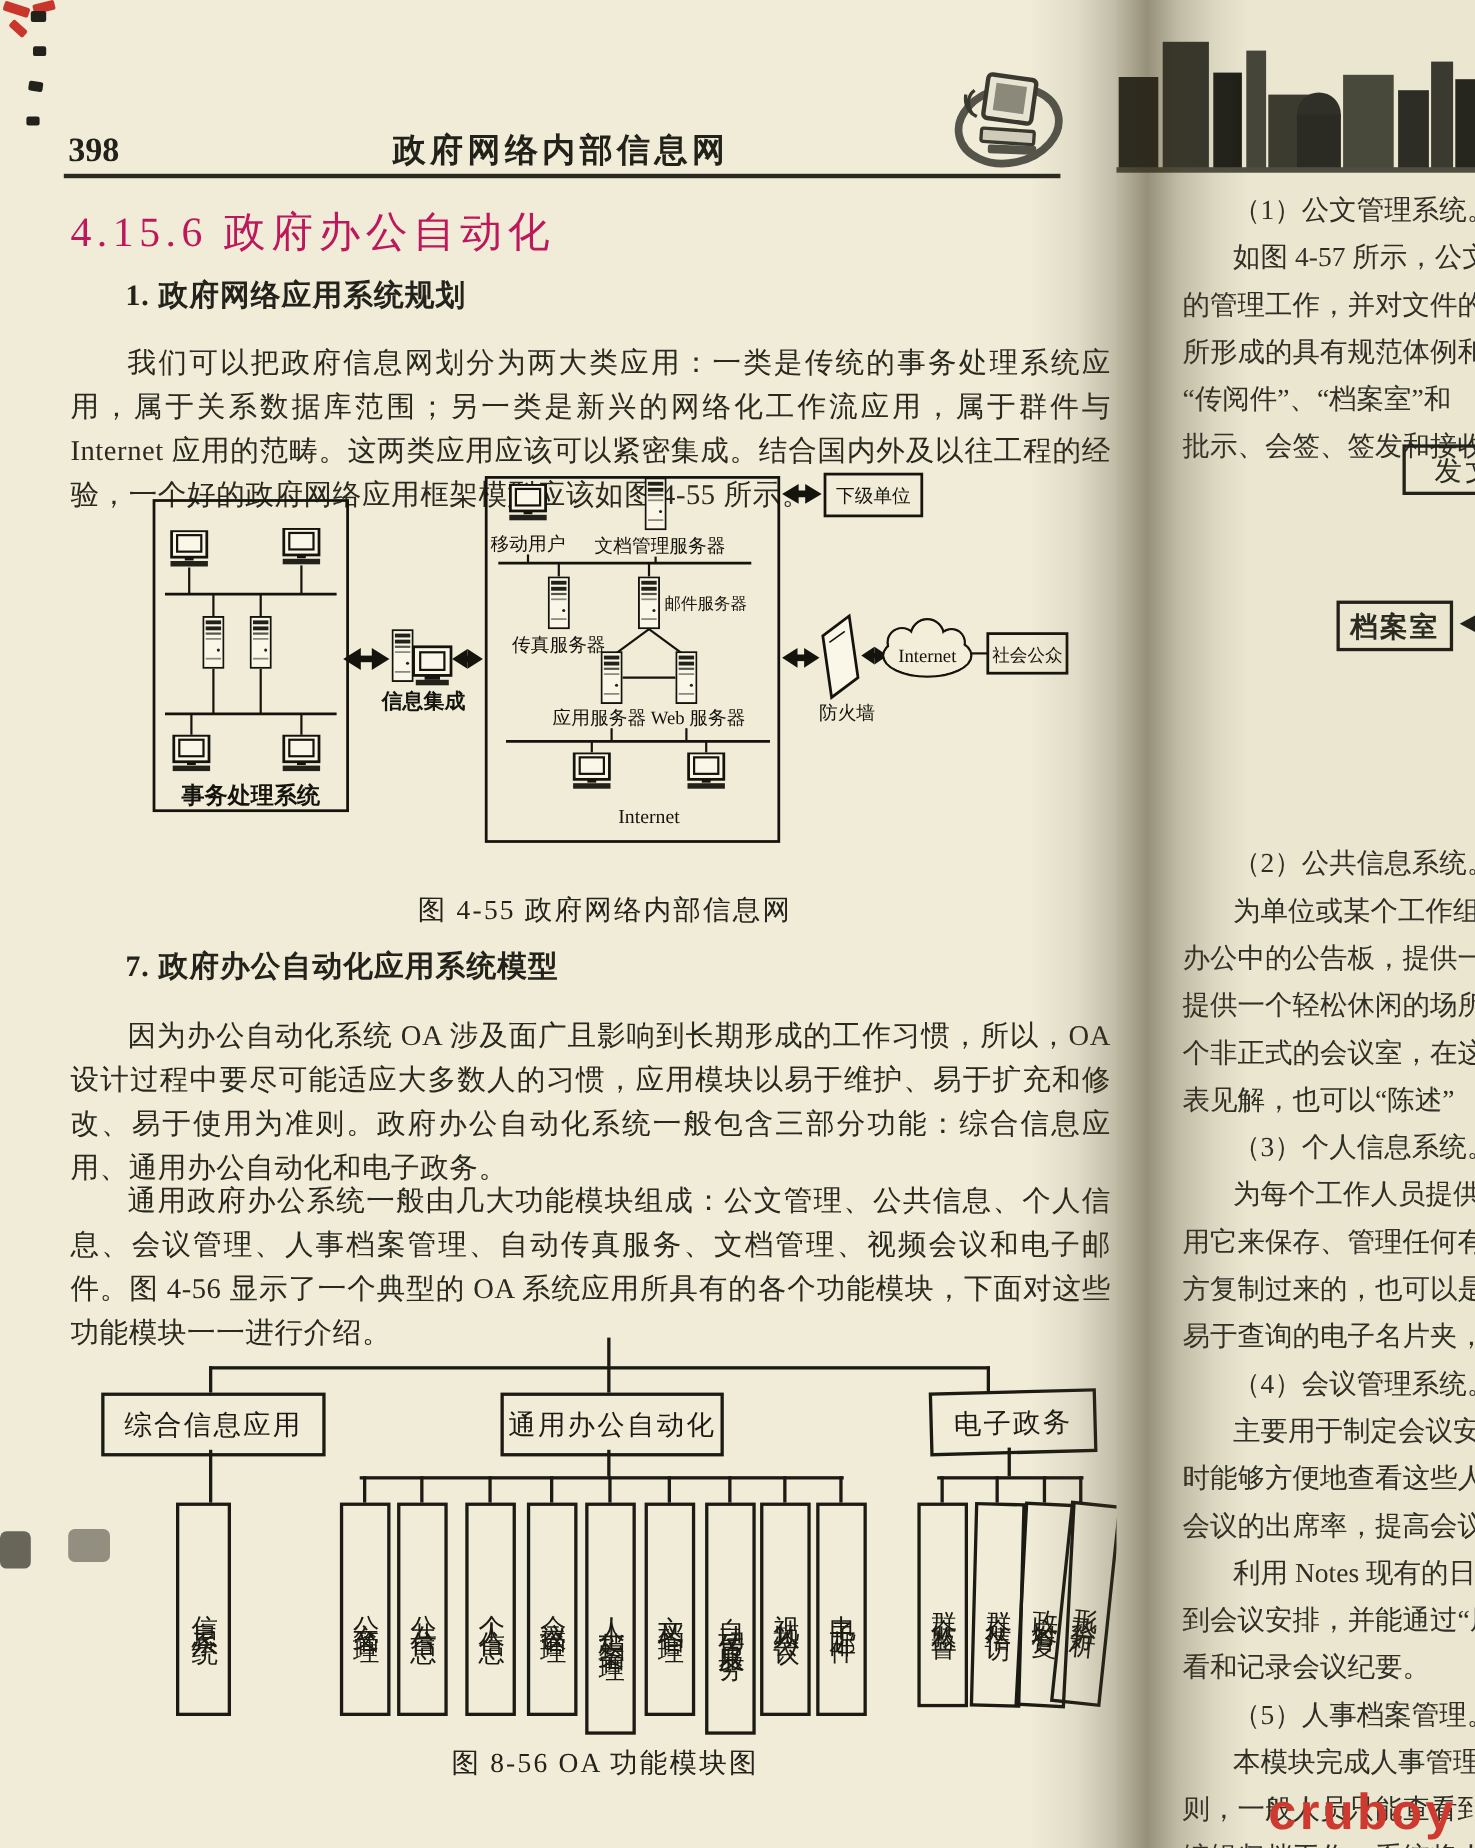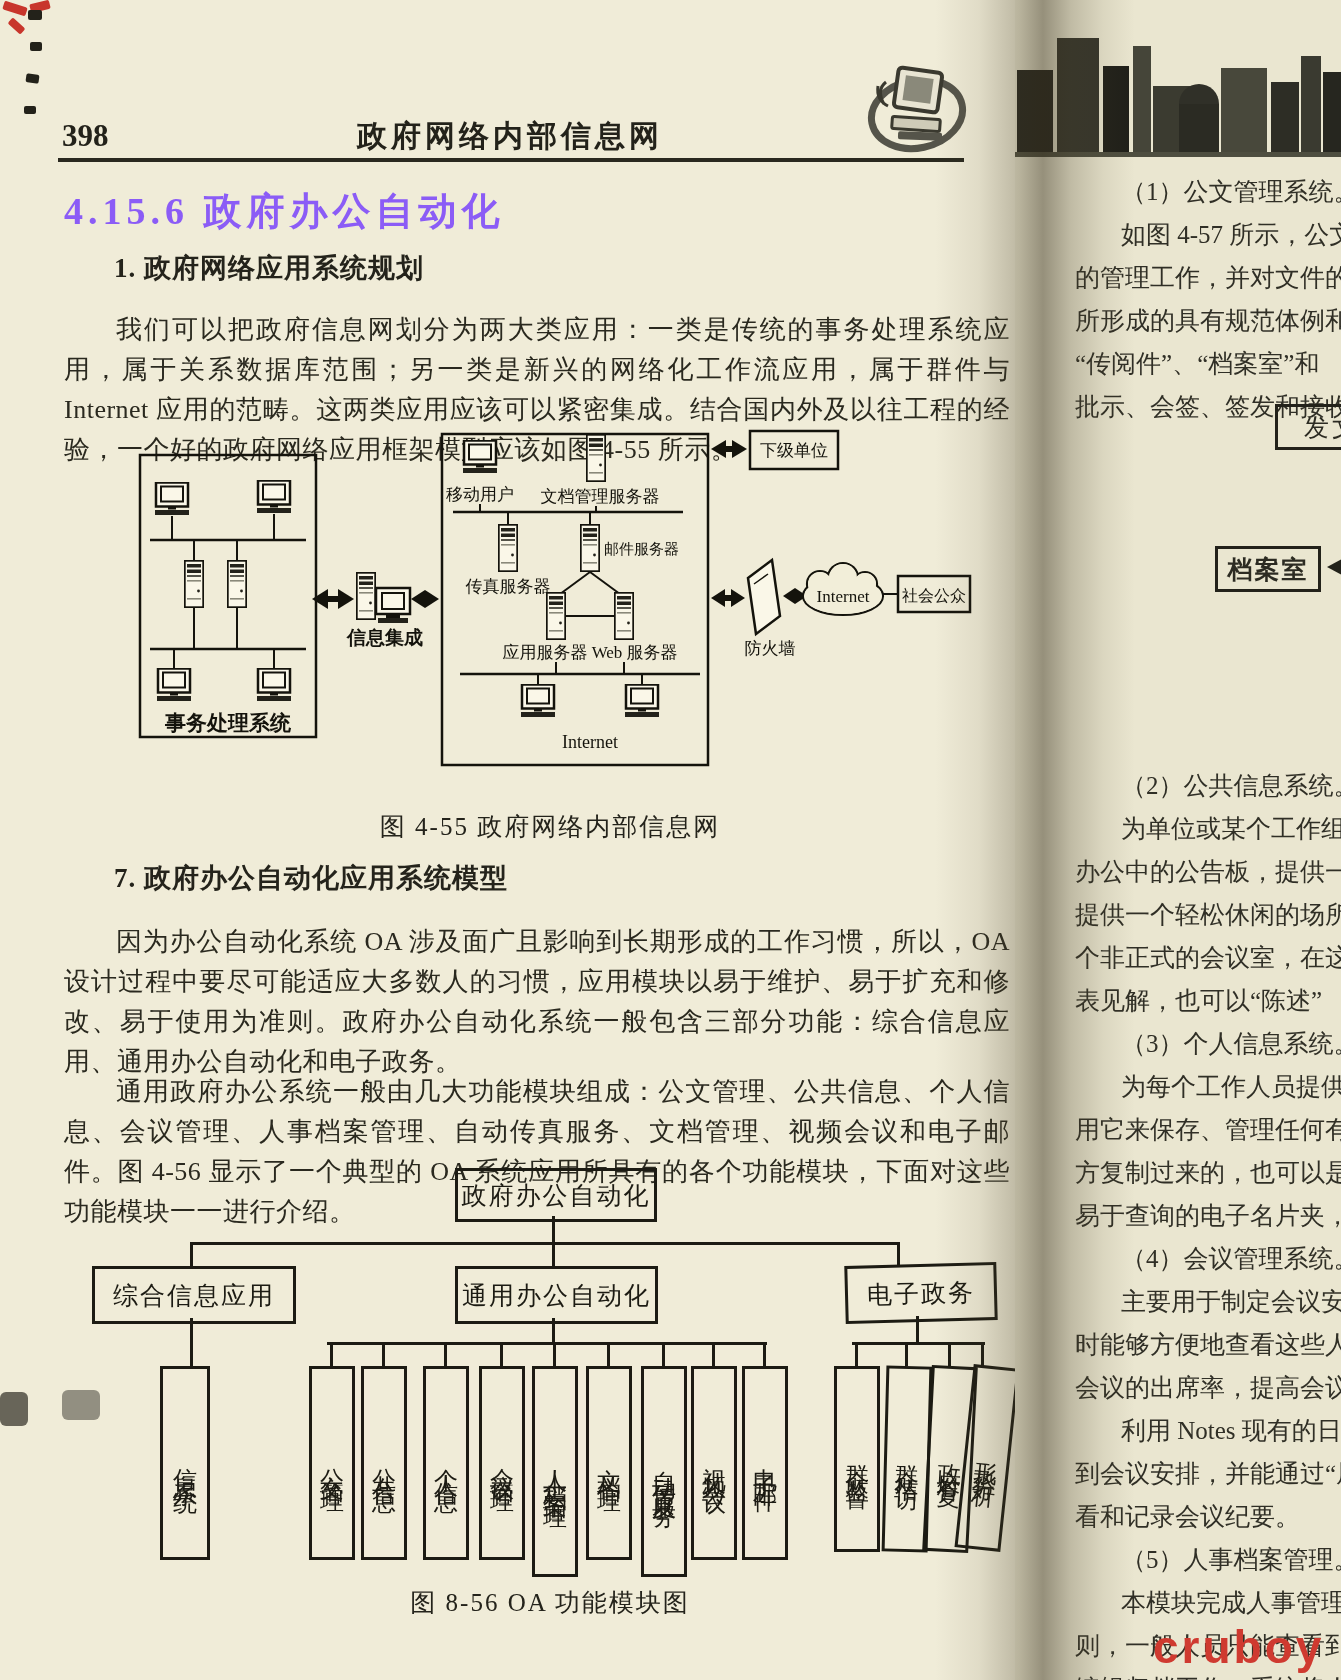--- a/index.html
+++ b/index.html
@@ -20,22 +20,22 @@
       rgba(58,50,30,0.48) 54%,
       rgba(72,64,40,0.26) 68%,
       rgba(85,76,48,0.10) 84%,
       rgba(85,76,48,0) 100%);
   }
   
   .pageno{position:absolute;left:62px;top:118px;font-size:31px;font-weight:700;color:#23221a;}
   .header-title{position:absolute;left:60px;top:116px;width:900px;text-align:center;
     font-size:30px;font-weight:700;letter-spacing:4px;color:#23221a;}
   .header-rule{position:absolute;left:58px;top:158px;width:906px;height:4px;background:#2a291f;}
-  .sec-heading{position:absolute;left:64px;top:186px;font-size:38px;font-weight:700;
-    letter-spacing:5px;color:#8b5cf6;}
+  .sec-heading{position:absolute;left:64px;top:186px;font-size:38px;font-weight:400;
+    letter-spacing:5px;color:#be185d;}
   .sub-heading{position:absolute;left:114px;font-size:27px;font-weight:700;color:#24231b;letter-spacing:1px;}
   .sub1{top:250px;} .sub2{top:860px;}
   .para{position:absolute;left:64px;width:946px;font-size:26px;line-height:40px;
     color:#2a291f;text-align:justify;text-indent:52px;letter-spacing:0.5px;}
   .p1{top:284px;} .p2{top:896px;} .p3{top:1046px;}
   .caption{position:absolute;left:100px;width:900px;text-align:center;
     font-size:25px;font-weight:400;color:#24231b;letter-spacing:2px;}
   .cap55{top:810px;} .cap56{top:1586px;}
   
   .fig55{position:absolute;left:108px;top:392px;width:870px;height:385px;}
@@ -220,21 +220,20 @@
     <text x="826" y="209" font-size="16" text-anchor="middle">社会公众</text>
   </svg>
 
   <div class="caption cap55">图 4-55  政府网络内部信息网</div>
 
   <div class="sub-heading sub2">7. 政府办公自动化应用系统模型</div>
   <p class="para p2">因为办公自动化系统 OA 涉及面广且影响到长期形成的工作习惯，所以，OA 设计过程中要尽可能适应大多数人的习惯，应用模块以易于维护、易于扩充和修改、易于使用为准则。政府办公自动化系统一般包含三部分功能：综合信息应用、通用办公自动化和电子政务。</p>
   <p class="para p3">通用政府办公系统一般由几大功能模块组成：公文管理、公共信息、个人信息、会议管理、人事档案管理、自动传真服务、文档管理、视频会议和电子邮件。图 4-56 显示了一个典型的 OA 系统应用所具有的各个功能模块，下面对这些功能模块一一进行介绍。</p>
 
   <div class="fig56">
-    <div class="hbox" style="left:455px;top:0;width:196px;height:48px;">政府办公自动化</div>
     <div class="vline" style="left:552px;top:48px;height:26px;"></div>
     <div class="hline" style="left:190px;top:74px;width:710px;"></div>
     <div class="vline" style="left:190px;top:74px;height:24px;"></div>
     <div class="vline" style="left:552px;top:74px;height:24px;"></div>
     <div class="vline" style="left:897px;top:74px;height:24px;"></div>
 
     <div class="hbox" style="left:455px;top:98px;width:197px;height:52px;">通用办公自动化</div>
     <div class="hbox" style="left:92px;top:98px;width:198px;height:52px;">综合信息应用</div>
     <div class="hbox" style="left:845px;top:96px;width:146px;height:52px;transform:rotate(-1.5deg);">电子政务</div>
 

